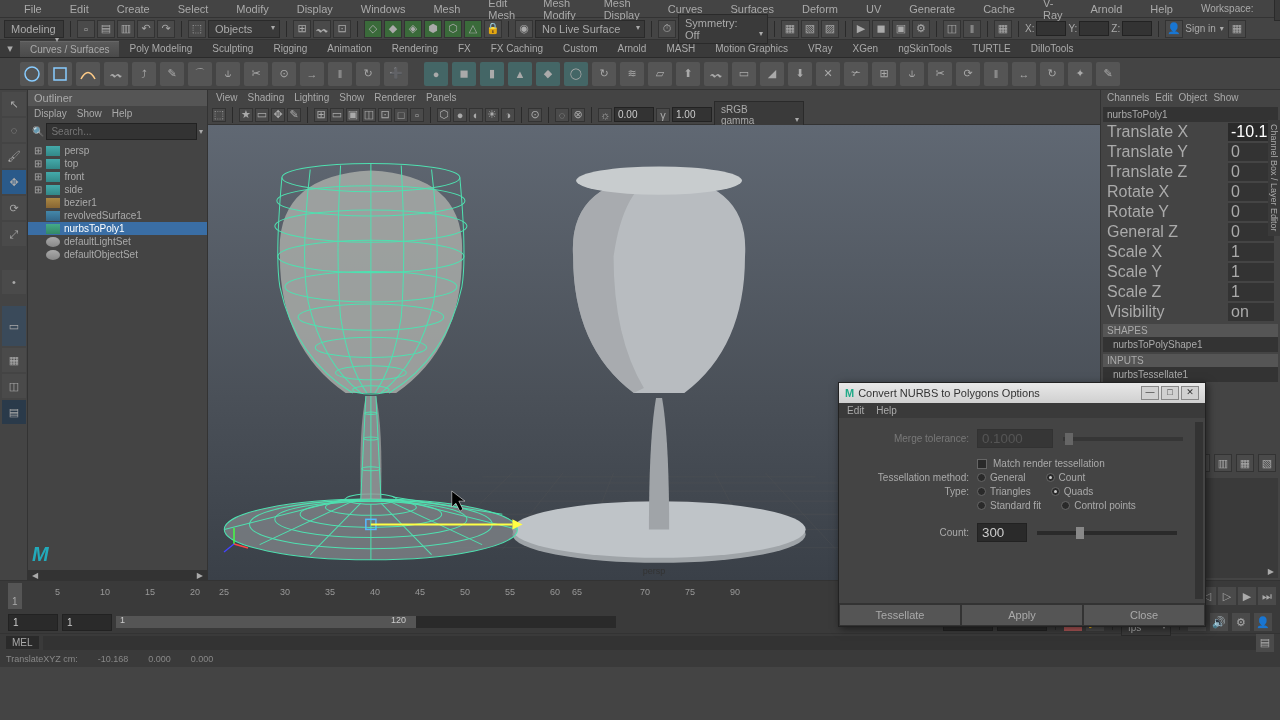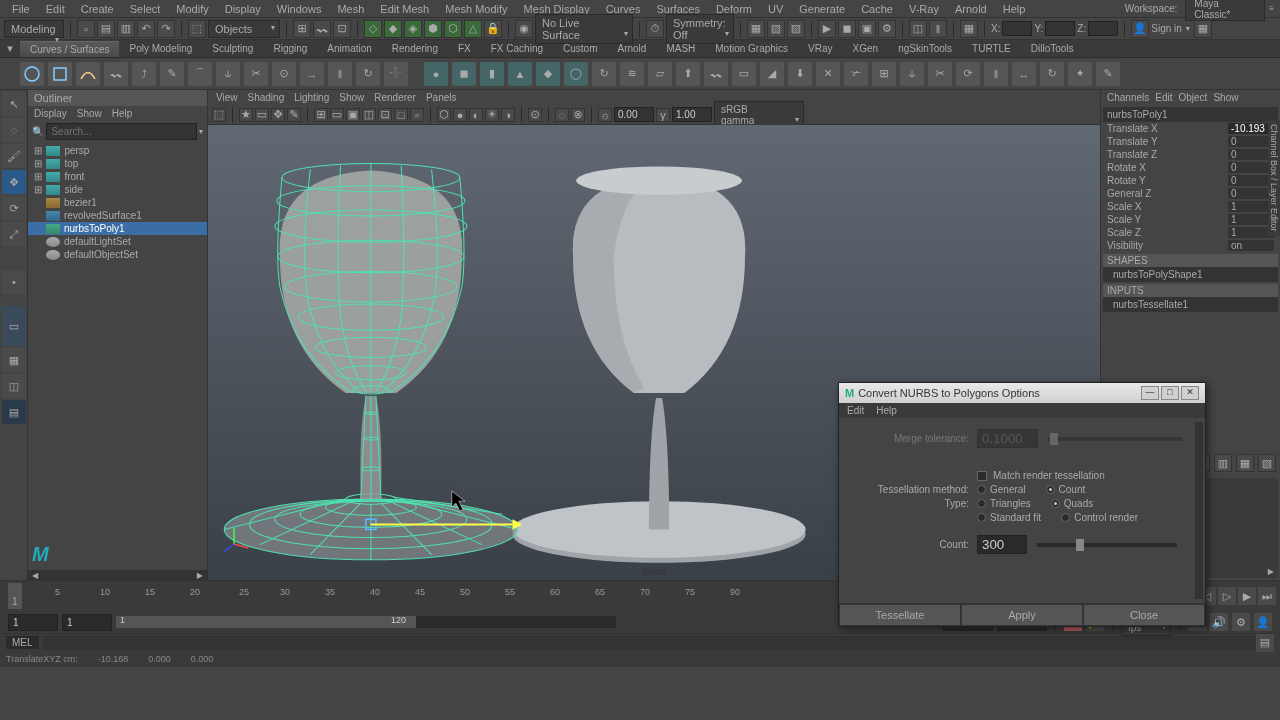--- a/index.html
+++ b/index.html
@@ -1,18 +1,18 @@
 <!DOCTYPE html>
 <html><head>
 <meta charset="utf-8">
 <style>
 * { margin: 0; padding: 0; box-sizing: border-box; font-family: Arial, sans-serif; }
 body { background: #444; color: #aaa; font-size: 11px; overflow: hidden; width: 1280px; height: 720px; user-select: none; }
 .menubar { background: #444; height: 18px; display: flex; align-items: center; padding: 0 4px; border-bottom: 1px solid #333; }
-.menubar span { padding: 0 8px; cursor: pointer; }
+.menubar span { padding: 0 8px; cursor: pointer; margin-left: 12px; }
 .workspace-label { margin-left: auto; padding-right: 6px; font-size: 10px; }
 .ws-dropdown { background: #3a3a3a; border: 1px solid #2a2a2a; padding: 1px 6px; margin-right: 2px; font-size: 10px; width: 80px; display: inline-block; }
 .toolbar1 { background: #444; height: 22px; display: flex; align-items: center; padding: 0 4px; border-bottom: 1px solid #333; gap: 2px; }
 .dropdown { background: #3a3a3a; border: 1px solid #2a2a2a; padding: 2px 20px 2px 6px; position: relative; font-size: 11px; }
 .dropdown::after { content: '▾'; position: absolute; right: 4px; font-size: 8px; }
 .sep { width: 1px; height: 16px; background: #2a2a2a; margin: 0 4px; }
 .icon-btn { width: 18px; height: 18px; background: #4a4a4a; border: 1px solid #333; display: flex; align-items: center; justify-content: center; cursor: pointer; }
 .tab-row { background: #3a3a3a; height: 18px; display: flex; align-items: center; border-bottom: 1px solid #2a2a2a; }
 .tab { padding: 2px 10px; font-size: 10px; cursor: pointer; }
 .tab.active { background: linear-gradient(#5a5a5a, #4a4a4a); border-top: 1px solid #666; }
@@ -39,21 +39,21 @@
 .vp-menu { background: #444; display: flex; gap: 10px; padding: 2px 8px; font-size: 10px; }
 .vp-toolbar { background: #444; height: 20px; display: flex; align-items: center; gap: 2px; padding: 0 4px; border-bottom: 1px solid #333; }
 .vp-input { background: #333; border: 1px solid #222; width: 40px; padding: 1px 3px; font-size: 10px; color: #ccc; }
 .viewport { flex: 1; background: linear-gradient(180deg, #606873 0%, #4a5058 60%, #3a4048 100%); position: relative; overflow: hidden; }
 .viewport svg { width: 100%; height: 100%; }
 .persp-label { position: absolute; bottom: 4px; left: 50%; transform: translateX(-50%); font-size: 9px; color: #333; }
 .right-panel { width: 180px; background: #444; border-left: 1px solid #333; display: flex; flex-direction: column; }
 .right-menu { display: flex; gap: 6px; padding: 2px 6px; font-size: 10px; }
 .channel-box { padding: 2px; }
 .ch-title { background: #333; padding: 2px 4px; font-size: 10px; }
-.ch-row { display: flex; justify-content: space-between; padding: 1px 4px; font-size: 10px; }
+.ch-row { display: flex; justify-content: space-between; padding: 1px 4px; font-size: 16px; }
 .ch-row .val { background: #333; width: 46px; text-align: left; padding: 0 3px; }
 .ch-row .val.hl { background: #2a2a2a; color: #fff; }
 .ch-section { background: #555; padding: 1px 4px; font-size: 10px; margin-top: 2px; }
 .right-tabs { position: absolute; right: 0; top: 120px; width: 12px; writing-mode: vertical-rl; font-size: 9px; background: #3a3a3a; padding: 4px 1px; }
 .timeline { background: #444; border-top: 1px solid #333; }
 .time-ruler { height: 30px; background: #3a3a3a; display: flex; align-items: center; padding: 0 30px; position: relative; }
 .time-tick { position: absolute; bottom: 14px; font-size: 9px; color: #999; }
 .range-row { background: #3a3a3a; height: 22px; display: flex; align-items: center; padding: 0 8px; gap: 4px; }
 .range-input { background: #2a2a2a; border: 1px solid #222; width: 50px; padding: 2px 4px; font-size: 10px; color: #ccc; }
 .range-slider { flex: 0 1 500px; height: 12px; background: #2a2a2a; position: relative; }
@@ -131,24 +131,24 @@
   <div class="sep"></div>
   <div class="icon-btn" style="background:#3a6a3a">◇</div>
   <div class="icon-btn" style="background:#3a6a3a">◆</div>
   <div class="icon-btn" style="background:#3a6a3a">◈</div>
   <div class="icon-btn" style="background:#3a6a3a">⬢</div>
   <div class="icon-btn" style="background:#3a6a3a">⬡</div>
   <div class="icon-btn" style="background:#3a6a3a">△</div>
   <div class="icon-btn">🔒</div>
   <div class="sep"></div>
   <div class="icon-btn">◉</div>
-  <div class="dropdown" style="width:98px">No Live Surface</div>
+  <div class="dropdown" style="width:110px">No Live Surface</div>
   <div class="sep"></div>
   <div class="icon-btn">⏱</div>
-  <div class="dropdown" style="width:68px">Symmetry: Off</div>
+  <div class="dropdown" style="width:90px">Symmetry: Off</div>
   <div class="sep"></div>
   <div class="icon-btn">▦</div>
   <div class="icon-btn">▧</div>
   <div class="icon-btn">▨</div>
   <div class="sep"></div>
   <div class="icon-btn">▶</div>
   <div class="icon-btn">◼</div>
   <div class="icon-btn">▣</div>
   <div class="icon-btn">⚙</div>
   <div class="sep"></div>
@@ -539,29 +539,29 @@
 </div>
 
 <div class="timeline">
   <div class="time-ruler">
     <div style="position:absolute;left:8px;bottom:2px;width:14px;height:26px;background:#555"></div>
     <span style="position:absolute;left:12px;bottom:4px;font-size:10px">1</span>
     <span class="time-tick" style="left:55px">5</span>
     <span class="time-tick" style="left:100px">10</span>
     <span class="time-tick" style="left:145px">15</span>
     <span class="time-tick" style="left:190px">20</span>
-    <span class="time-tick" style="left:239px">25</span>
+    <span class="time-tick" style="left:219px">25</span>
     <span class="time-tick" style="left:280px">30</span>
     <span class="time-tick" style="left:325px">35</span>
     <span class="time-tick" style="left:370px">40</span>
     <span class="time-tick" style="left:415px">45</span>
     <span class="time-tick" style="left:460px">50</span>
     <span class="time-tick" style="left:505px">55</span>
     <span class="time-tick" style="left:550px">60</span>
-    <span class="time-tick" style="left:595px">65</span>
+    <span class="time-tick" style="left:572px">65</span>
     <span class="time-tick" style="left:640px">70</span>
     <span class="time-tick" style="left:685px">75</span>
     <span class="time-tick" style="left:730px">90</span>
     <div style="position:absolute;right:4px;display:flex;gap:2px">
       <div class="play-btn">⏮</div>
       <div class="play-btn">◀</div>
       <div class="play-btn">◁</div>
       <div class="play-btn">▷</div>
       <div class="play-btn">▶</div>
       <div class="play-btn">⏭</div>
@@ -613,26 +613,26 @@
     </div>
   </div>
   <div class="dialog-menu">
     <span>Edit</span>
     <span>Help</span>
   </div>
   <div class="dialog-body">
     <div class="dialog-scroll"></div>
     <div class="dlg-row" style="opacity:0.5">
         <span class="dlg-label">Merge tolerance:</span>
-        <input class="dlg-input dis" style="width: 61px;" value="0.1000">
+        <input class="dlg-input dis" style="width: 76px;" value="0.1000">
         <div class="dlg-slider">
           <div class="dlg-slider-h" style="left:2px"></div>
         </div>
       </div>
-    <div class="dlg-row" style="margin-top:22px">
+    <div class="dlg-row" style="margin-top:10px">
         <span class="dlg-label"></span>
         <span class="dlg-check"></span>
         <span>Match render tessellation</span>
       </div>
     <div class="dlg-row">
         <span class="dlg-label">Tessellation method:</span>
         <span class="dlg-radio"></span>
         <span class="dlg-radio-label">General</span>
         <span class="dlg-radio on"></span>
         <span>Count</span>
@@ -642,21 +642,21 @@
         <span class="dlg-radio"></span>
         <span class="dlg-radio-label">Triangles</span>
         <span class="dlg-radio on"></span>
         <span>Quads</span>
       </div>
     <div class="dlg-row">
         <span class="dlg-label"></span>
         <span class="dlg-radio"></span>
         <span class="dlg-radio-label">Standard fit</span>
         <span class="dlg-radio"></span>
-        <span>Control render</span>
+        <span>Control points</span>
       </div>
     <div class="dlg-row" style="margin-top:12px">
         <span class="dlg-label">Count:</span>
         <input class="dlg-input" value="300" style="">
         <div class="dlg-slider">
           <div class="dlg-slider-h" style="left:28%"></div>
         </div>
       </div>
   </div>
   <div class="dialog-btns">

